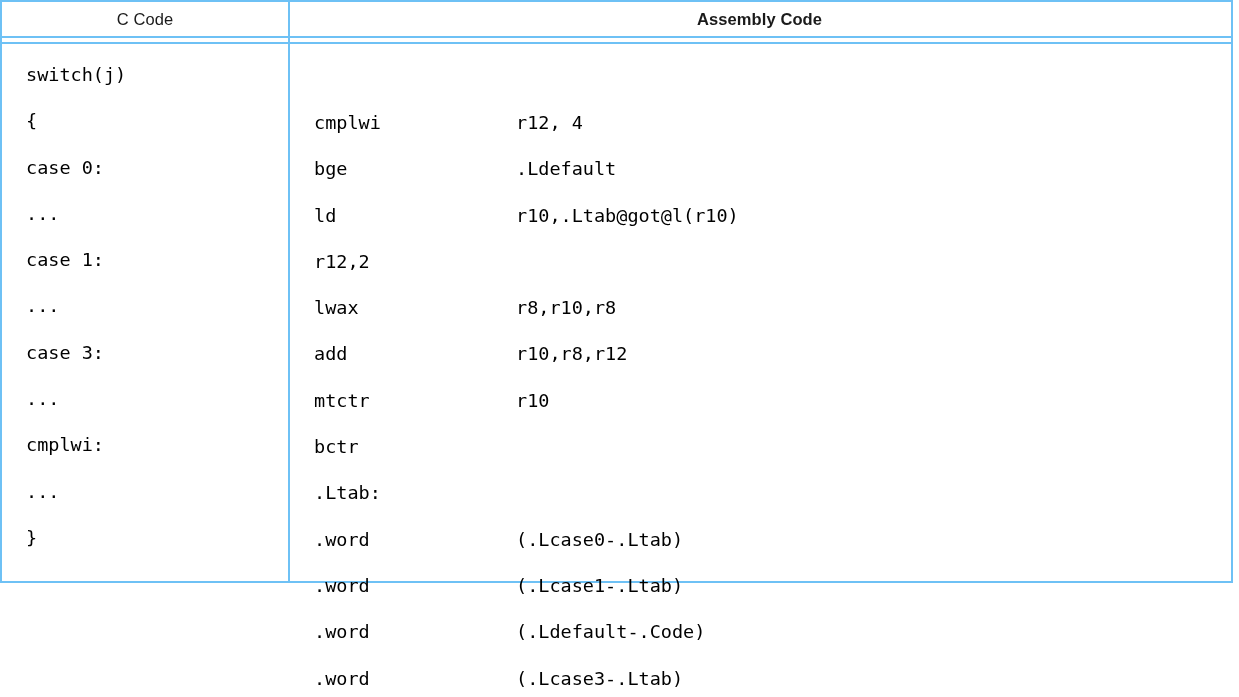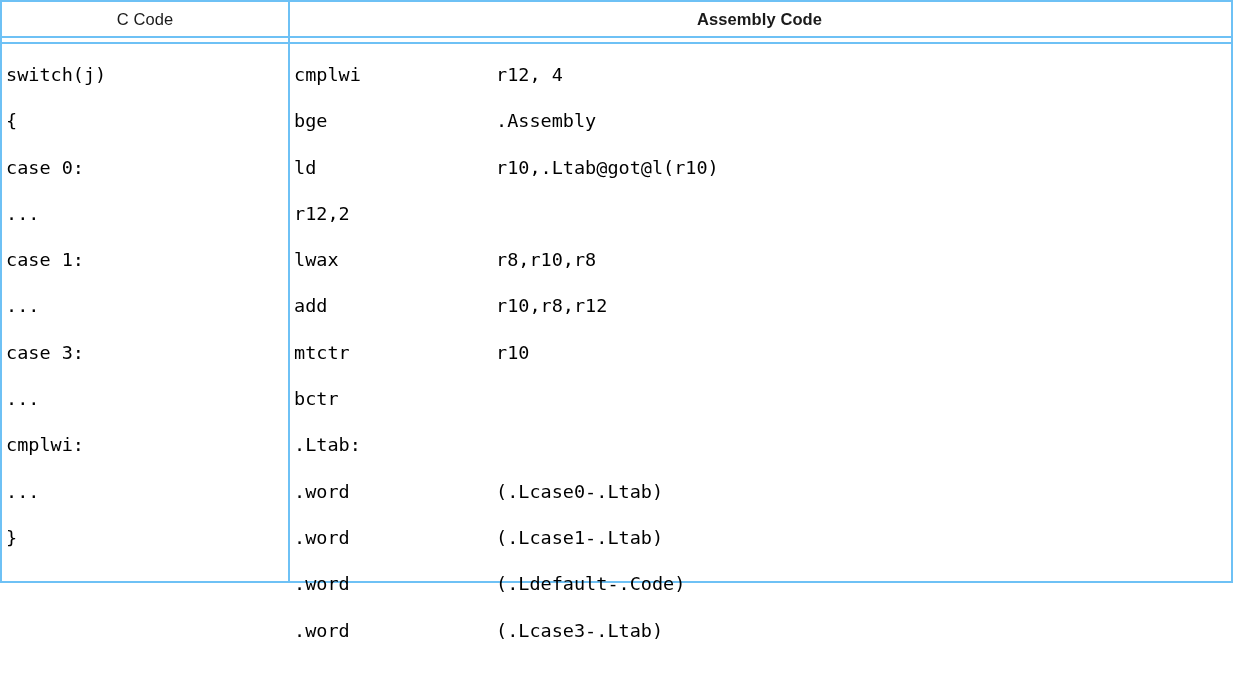--- a/index.html
+++ b/index.html
@@ -87,25 +87,27 @@
     top: 42px;
     right: 0;
     bottom: 0;
     display: flex;
   }
   .col-c {
     width: 286px;
     box-sizing: border-box;
     flex: 0 0 286px;
     padding: 8px 0 0 4px;
+    margin-left: 20px;
   }
   .col-asm {
     flex: 1 1 auto;
     box-sizing: border-box;
     padding: 8px 12px 0 6px;
+    margin-top: 48px;
   }
 
   .code-line {
     height: 46.3px;
     line-height: 46.3px;
     font-family: "DejaVu Sans Mono", "Liberation Mono", monospace;
     font-size: 18.5px;
     color: #000000;
     white-space: pre;
   }
@@ -162,21 +164,21 @@
       <div class="code-line blank"></div>
     </div>
 
     <div class="col-asm">
       <div class="asm-line">
         <span class="mnemonic">cmplwi</span>
         <span class="operand">r12, 4</span>
       </div>
       <div class="asm-line">
         <span class="mnemonic">bge</span>
-        <span class="operand">.Assembly</span>
+        <span class="operand">.Ldefault</span>
       </div>
       <div class="asm-line">
         <span class="mnemonic">ld</span>
         <span class="operand">r10,.Ltab@got@l(r10)</span>
       </div>
       <div class="asm-line">
         <span class="operand">r12,2</span>
       </div>
       <div class="asm-line">
         <span class="mnemonic">lwax</span>

